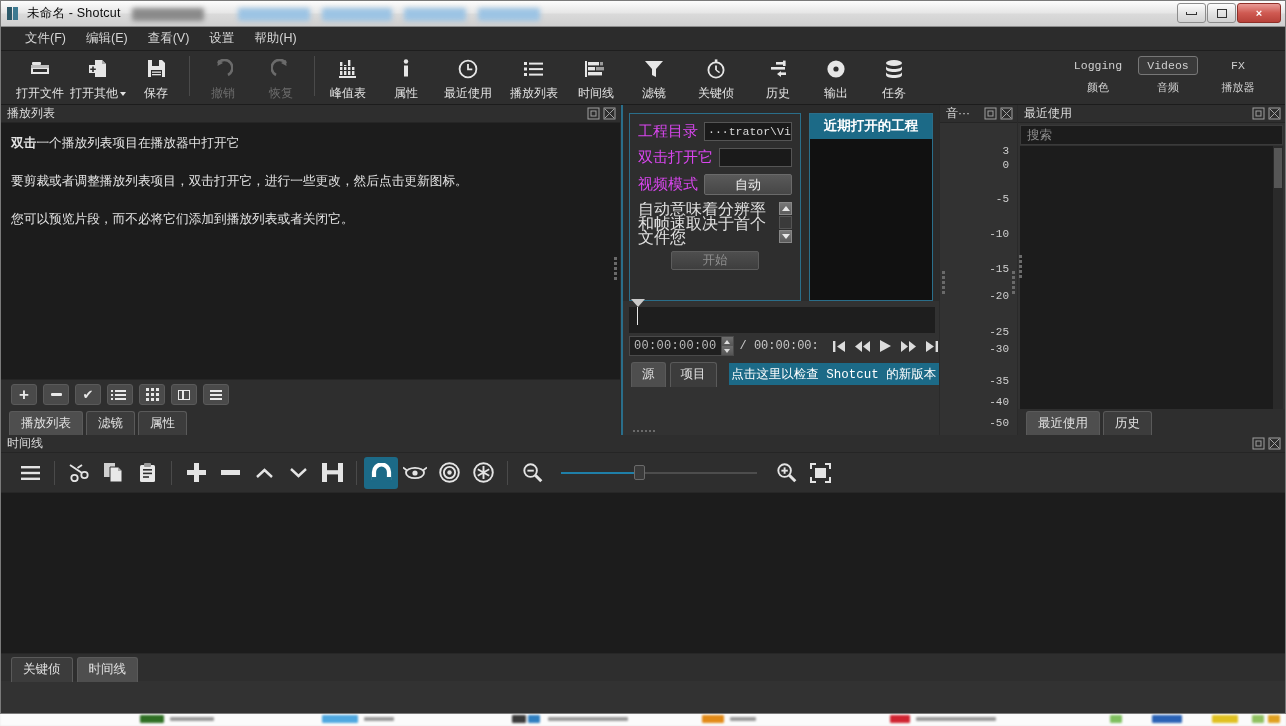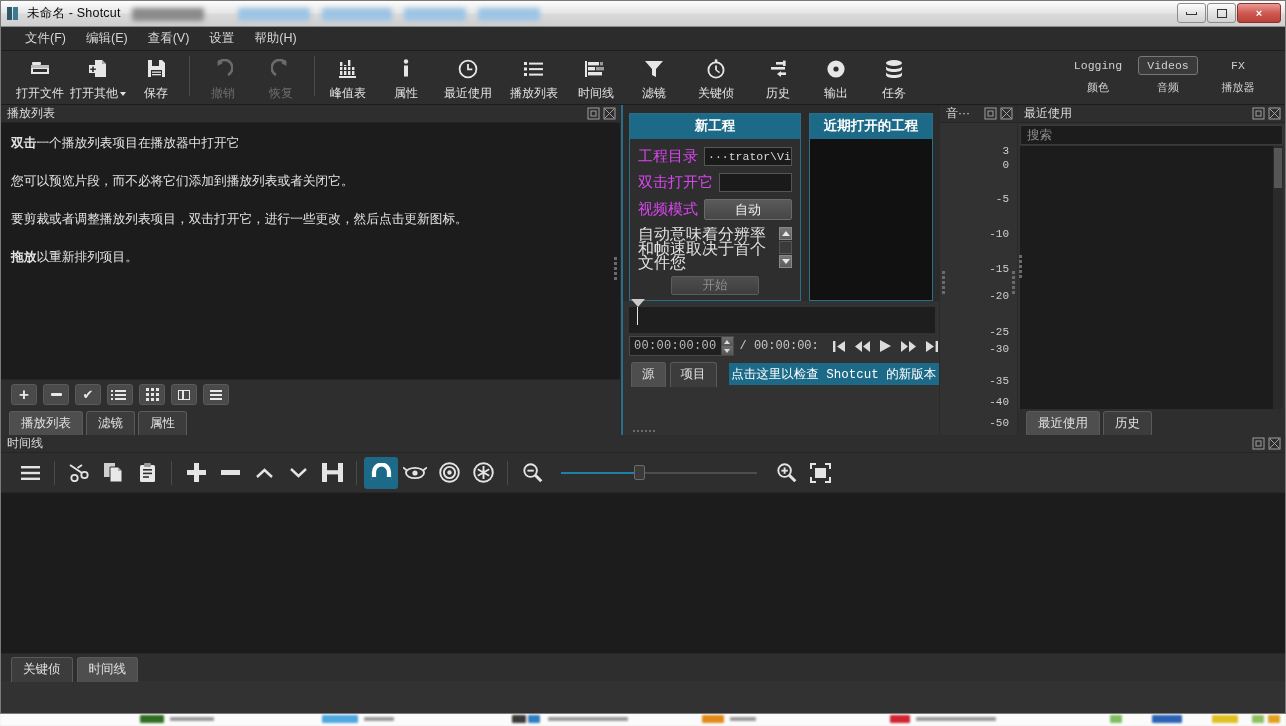--- a/index.html
+++ b/index.html
@@ -621,23 +621,22 @@
           </span>
           <span class="pt-ico">
             <svg width="13" height="13" viewBox="0 0 13 13">
                 <rect x="1" y="1" width="11" height="11" stroke="#c8c8c8" fill="none"></rect>
                 <path d="M2 2l9 9M11 2l-9 9" stroke="#c8c8c8"></path>
               </svg>
           </span>
         </div>
         <div class="playlist-body">
           <div class="pl-line"><b>双击</b><span>一个播放列表项目在播放器中打开它</span></div>
+          <div class="pl-line">要剪裁或者调整播放列表项目，双击打开它，进行一些更改，然后点击更新图标。</div>
           <div class="pl-line">您可以预览片段，而不必将它们添加到播放列表或者关闭它。</div>
-          <div class="pl-line">要剪裁或者调整播放列表项目，双击打开它，进行一些更改，然后点击更新图标。</div>
-          <div class="pl-line"><b>拖放</b><span>以重新排列项目。</span></div>
         </div>
         <div class="playlist-tools">
           <div class="pl-tool">
               <span class="plus-gl">+</span>
             </div>
           <div class="pl-tool">
               <span class="minus-gl"></span>
             </div>
           <div class="pl-tool">
               <span class="check-gl">✔</span>
@@ -685,21 +684,20 @@
             <i></i>
             <i></i>
             <i></i>
             <i></i>
             <i></i>
           </div>
 
         <div class="player-video">
 
           <div class="np-card">
-            <div class="np-head">新工程</div>
             <div class="np-body">
               <div class="np-row">
                 <span class="np-lbl">工程目录</span>
                 <span class="np-input">···trator\Videos</span>
               </div>
               <div class="np-row">
                 <span class="np-lbl">双击打开它</span>
                 <span class="np-input"></span>
               </div>
               <div class="np-row">

